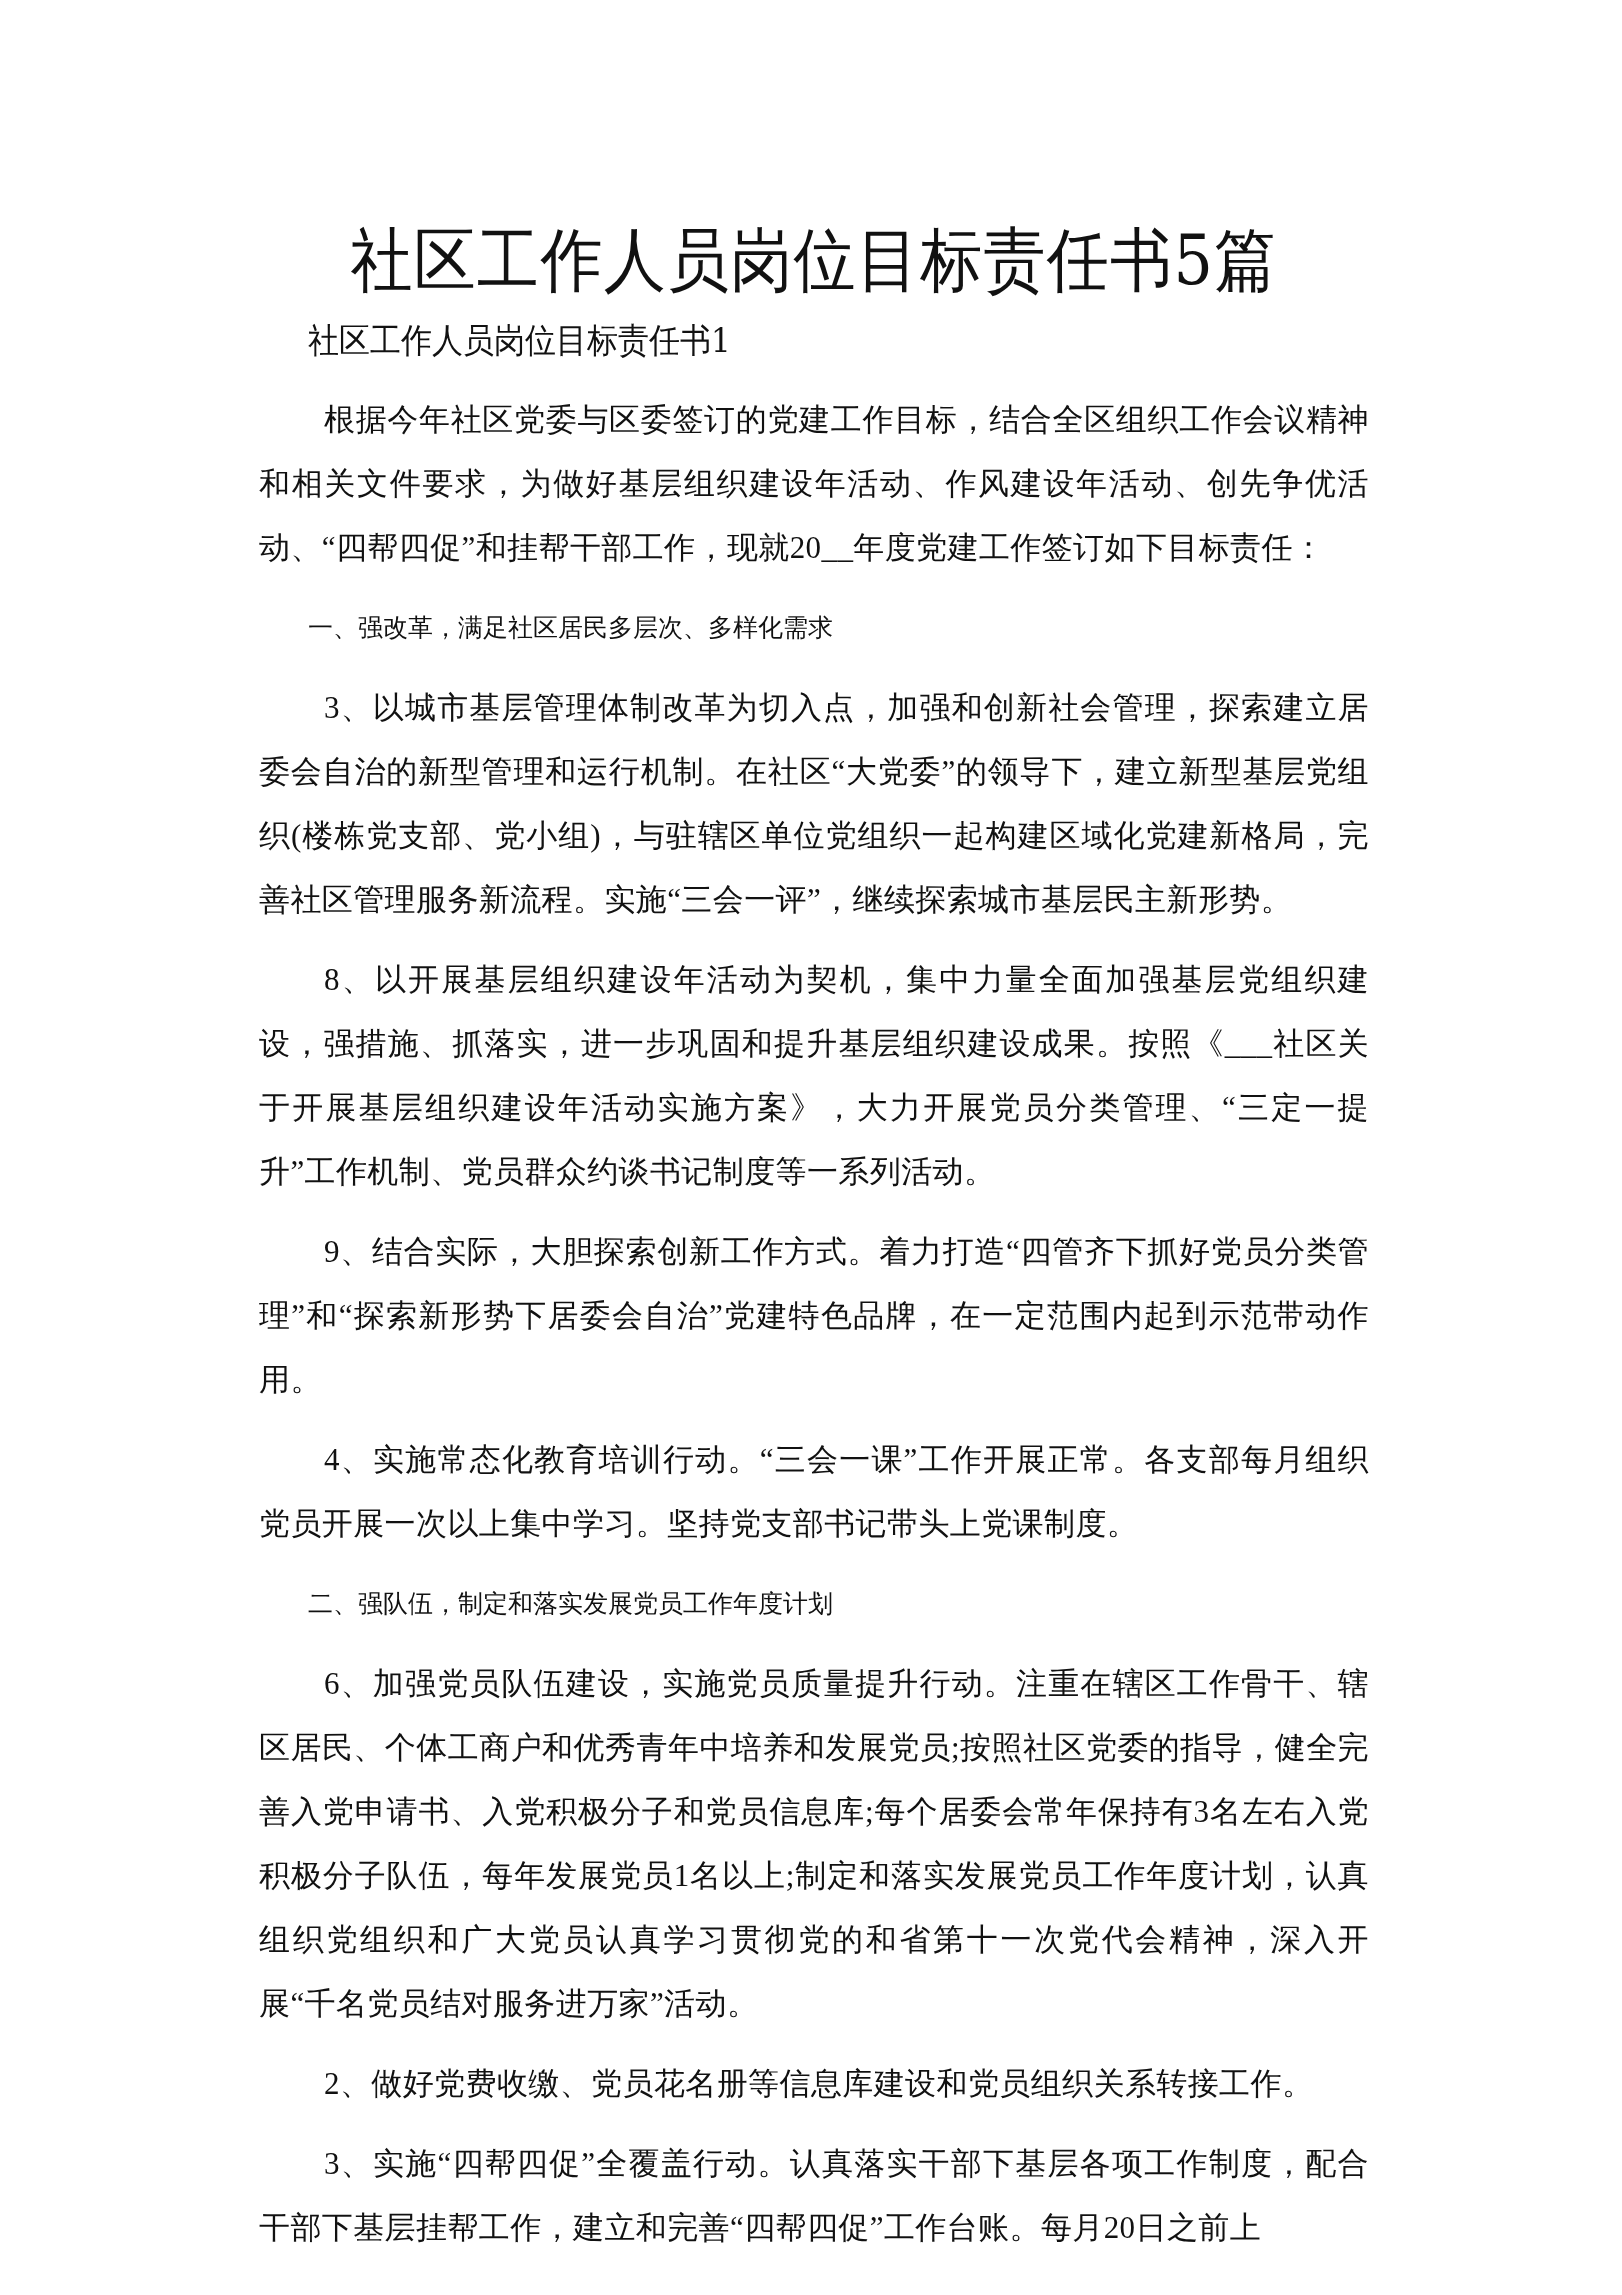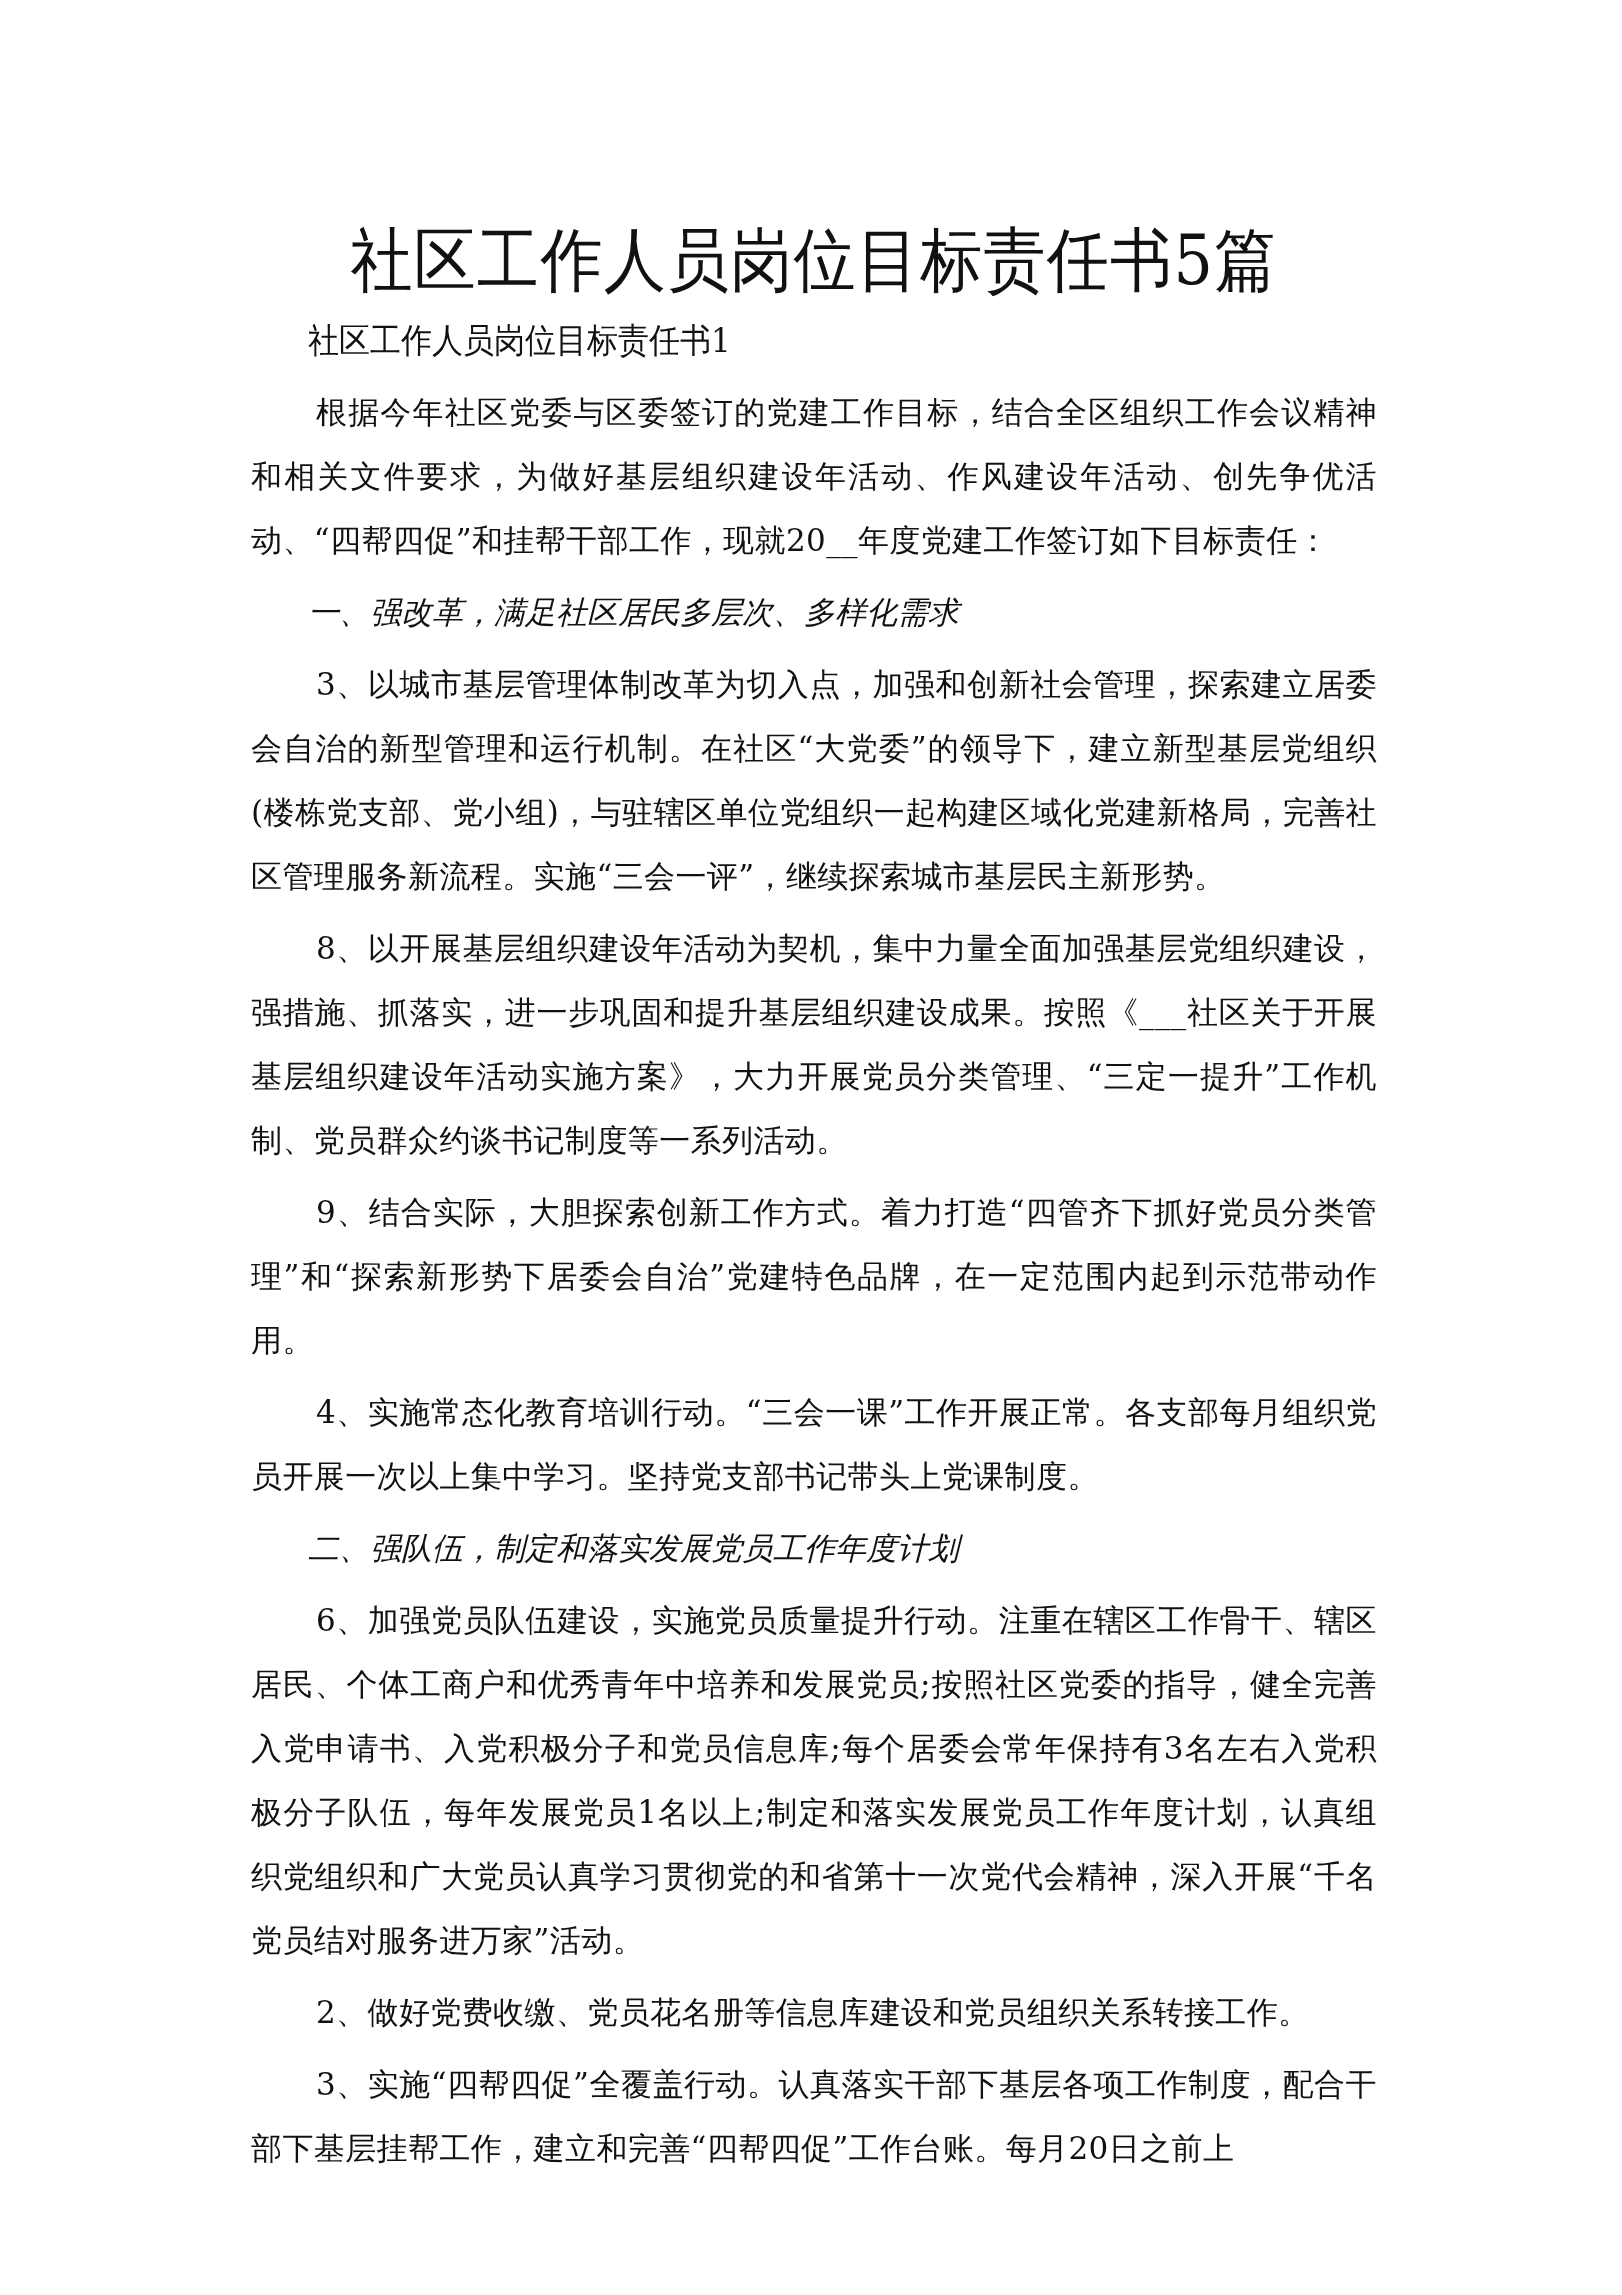--- a/index.html
+++ b/index.html
@@ -38,29 +38,29 @@
       margin: 0;
       transform: scaleY(1.1);
       transform-origin: left center;
     }
     .para {
       font-size: 31px;
       line-height: 64px;
       text-indent: 65px;
       text-align: justify;
       text-align-last: left;
-      margin: 8px;
+      margin: 16px;
       letter-spacing: 0.4px;
+      font-family: Liberation Serif, serif;
     }
     .heading {
-      font-size: 31px;
+      font-size: 25px;
       line-height: 64px;
       text-indent: 65px;
       margin: 0;
-      font-style: italic;
     }
   </style>
 </head>
 <body>
 
 <div class="page">
   <h1 class="doc-title">社区工作人员岗位目标责任书5篇</h1>
   <p class="subtitle">社区工作人员岗位目标责任书1</p>
 
   <p class="para">根据今年社区党委与区委签订的党建工作目标，结合全区组织工作会议精神和相关文件要求，为做好基层组织建设年活动、作风建设年活动、创先争优活动、“四帮四促”和挂帮干部工作，现就20__年度党建工作签订如下目标责任：</p>

